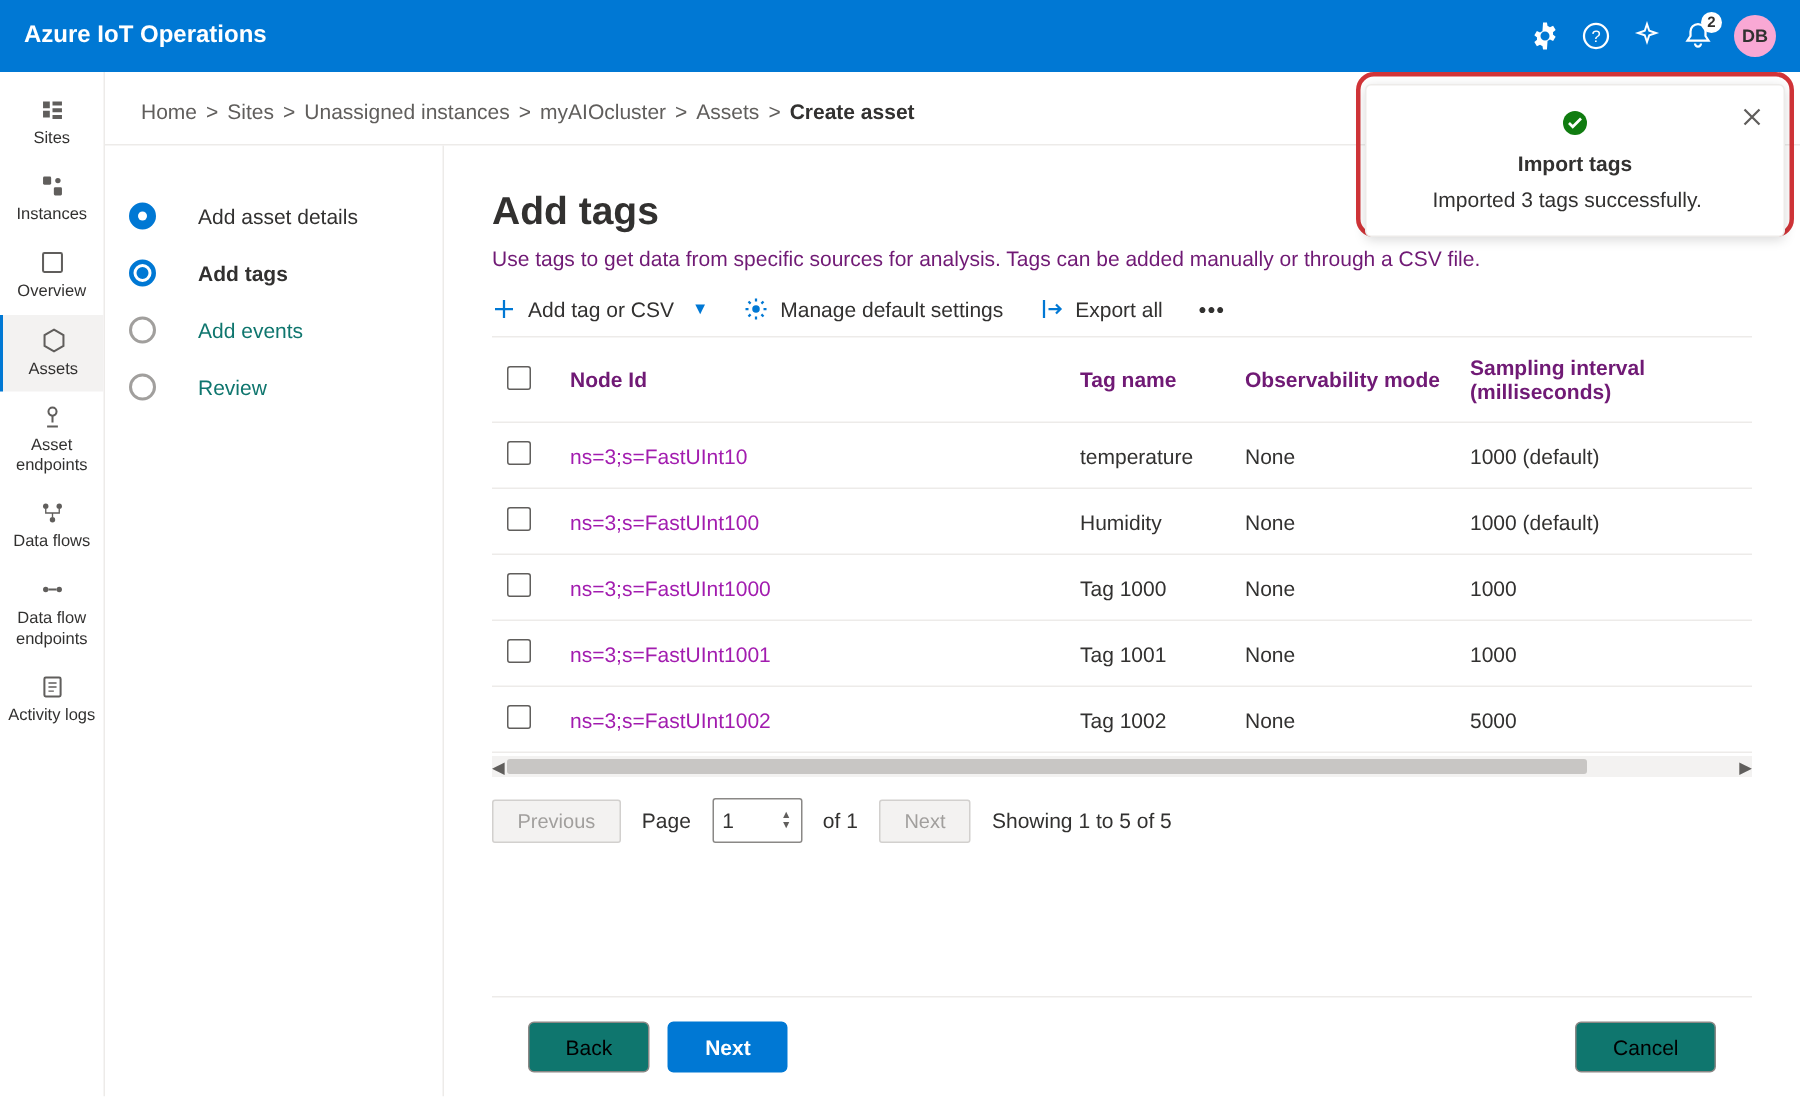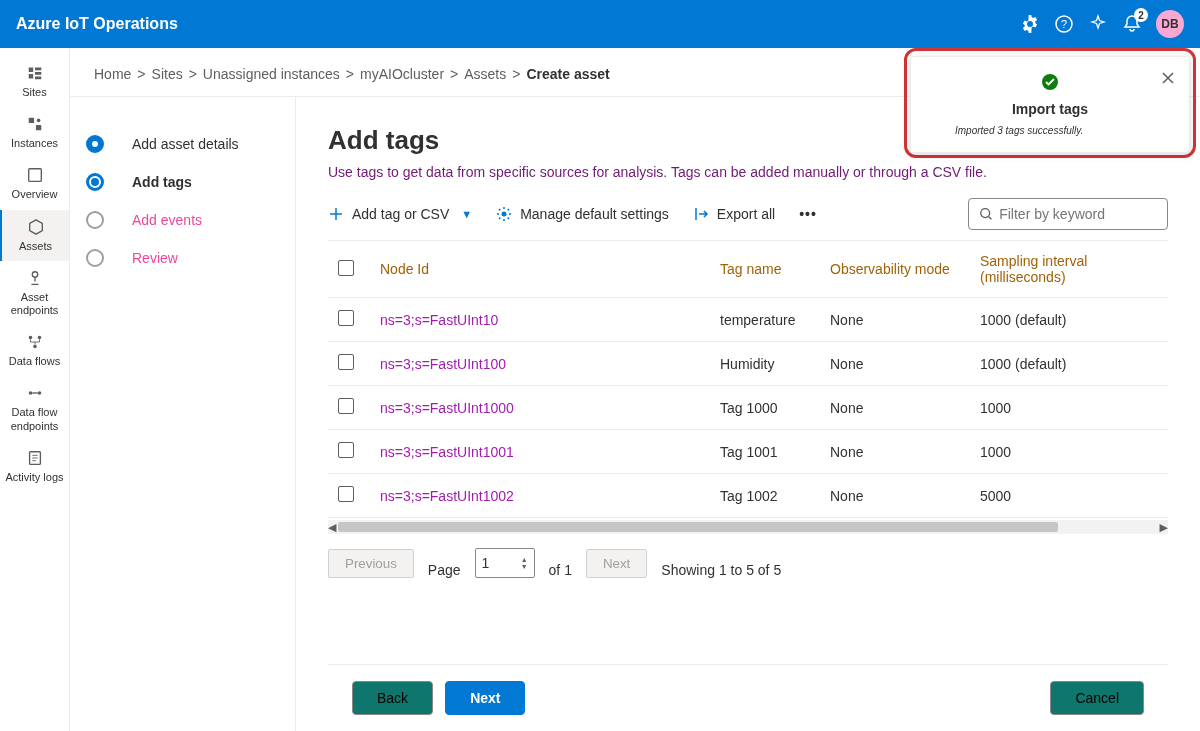--- a/index.html
+++ b/index.html
@@ -32,69 +32,69 @@
 .main-row { display: flex; flex: 1; }
 .steps-col { width: 225px; padding: 28px 16px; }
 .step { display: flex; align-items: center; gap: 28px; padding: 10px 0; cursor: pointer; }
 .step-circle { width: 18px; height: 18px; border-radius: 50%; border: 2px solid #0078d4; display: flex; align-items: center; justify-content: center; }
 .step-circle.done { background: #0078d4; }
 .step-circle.done::after { content: ""; width: 6px; height: 6px; background: #fff; border-radius: 50%; }
 .step-circle.active { background: #0078d4; }
 .step-circle.active::after { content: ""; width: 8px; height: 8px; background: #0078d4; border: 2px solid #fff; border-radius: 50%; }
 .step-circle.pending { border-color: #a19f9d; }
 .step.current .step-label { font-weight: 600; }
-.step.pending .step-label { color: #ec4899; }
+.step.pending .step-label { color: #0f766e; }
 
 .main-col { flex: 1; border-left: 1px solid #edebe9; padding: 28px 32px 0; display: flex; flex-direction: column; overflow: hidden; }
 .page-title { font-size: 26px; font-weight: 600; margin-bottom: 8px; }
 .page-desc { font-size: 14px; color: #701a75; margin-bottom: 18px; }
 
 .toolbar { display: flex; align-items: center; gap: 24px; margin-bottom: 10px; }
 .tb-btn { display: flex; align-items: center; gap: 8px; color: #323130; cursor: pointer; font-size: 14px; }
 .tb-btn svg { width: 16px; height: 16px; fill: #0078d4; }
 .tb-spacer { flex: 1; }
 .filter-box { border: 1px solid #8a8886; border-radius: 4px; display: flex; align-items: center; padding: 0 10px; height: 32px; width: 200px; }
 .filter-box input { border: none; outline: none; width: 100%; font-size: 14px; }
 .filter-box svg { width: 16px; height: 16px; fill: #605e5c; margin-right: 6px; }
 .chevron-down { font-size: 11px; color: #0078d4; margin-left: 4px; }
 .more-dots { cursor: pointer; color: #323130; font-weight: bold; letter-spacing: 1px; }
 
 
 .table-wrap { border-top: 1px solid #edebe9; }
 table { width: 100%; border-collapse: collapse; }
 th, td { text-align: left; padding: 12px 10px; font-size: 14px; border-bottom: 1px solid #edebe9; }
-th { font-weight: 400; color: #a16207; }
+th { font-weight: 700; color: #701a75; }
 .chk { width: 16px; height: 16px; border: 1px solid #605e5c; border-radius: 2px; display: inline-block; cursor: pointer; }
 .link { color: #a21caf; cursor: pointer; }
 .col-chk { width: 42px; }
 
 .scroll-track { height: 14px; background: #f3f2f1; position: relative; margin-top: 2px; }
 .scroll-thumb { position: absolute; left: 10px; right: 110px; top: 2px; height: 10px; background: #c8c6c4; border-radius: 2px; }
 .scroll-arrow { position: absolute; top: 1px; font-size: 11px; color: #605e5c; }
 .scroll-arrow.left { left: 0; }
 .scroll-arrow.right { right: 0; }
 
-.pager { display: flex; align-items: flex-end; gap: 14px; margin-top: 14px; font-size: 14px; }
+.pager { display: flex; align-items: center; gap: 14px; margin-top: 14px; font-size: 14px; }
 .pg-btn { border: 1px solid #d2d0ce; background: #f3f2f1; color: #a19f9d; padding: 6px 16px; border-radius: 2px; cursor: pointer; }
 .pg-input { width: 60px; height: 30px; border: 1px solid #8a8886; border-radius: 2px; padding: 0 6px; display: flex; align-items: center; justify-content: space-between; }
 .pg-spin { display: flex; flex-direction: column; font-size: 7px; line-height: 7px; color: #605e5c; }
 
 
 .footer { border-top: 1px solid #edebe9; padding: 16px 24px; display: flex; align-items: center; gap: 12px; margin-top: auto; }
 .btn { padding: 8px 24px; border: 1px solid #8a8886; background: #0f766e; border-radius: 4px; cursor: pointer; font-size: 14px; }
 .btn.primary { background: #0078d4; border-color: #0078d4; color: #fff; font-weight: 600; }
 .footer-spacer { flex: 1; }
 
 
 .toast { position: absolute; top: 56px; right: 10px; width: 280px; background: #fff; border: 1px solid #edebe9; box-shadow: 0 2px 8px rgba(0,0,0,0.15); padding: 16px; border-radius: 4px; }
 .toast-hl { position: absolute; top: 48px; right: 4px; width: 292px; height: 110px; border: 3px solid #d13438; border-radius: 12px; pointer-events: none; }
 .toast-head { display: flex; align-items: center; gap: 10px; margin-bottom: 8px; font-weight: 600; flex-direction: column; }
 .toast-head svg { width: 18px; height: 18px; }
 .toast-close { position: absolute; top: 14px; right: 14px; cursor: pointer; width: 14px; height: 14px; }
-.toast-body { padding-left: 28px; font-size: 10px; font-style: italic; }
+.toast-body { padding-left: 28px; font-size: 14px; }
 </style>
 </head>
 <body>
 
 <div class="header">
   <div class="header-title">Azure IoT Operations</div>
   <div class="header-actions">
     <div class="header-icon">
         <svg viewBox="0 0 20 20">
           <path d="M11.3 1l.4 2.3c.6.2 1.1.5 1.6.8l2.1-1 1.7 2.9-1.8 1.5c.1.5.1 1 0 1.5l1.8 1.5-1.7 2.9-2.1-1c-.5.3-1 .6-1.6.8L11.3 19H8.7l-.4-2.3c-.6-.2-1.1-.5-1.6-.8l-2.1 1L2.9 14l1.8-1.5c-.1-.5-.1-1 0-1.5L2.9 9.5l1.7-2.9 2.1 1c.5-.3 1-.6 1.6-.8L8.7 1h2.6zM10 7a3 3 0 100 6 3 3 0 000-6z"></path>
@@ -241,27 +241,20 @@
             <span>Manage default settings</span>
           </div>
           <div class="tb-btn">
             <svg viewBox="0 0 16 16">
                 <path d="M3 2v12M6 8h8m-3-3l3 3-3 3" stroke="#0078d4" stroke-width="1.5" fill="none"></path>
               </svg>
             <span>Export all</span>
           </div>
           <span class="more-dots">•••</span>
           <div class="tb-spacer"></div>
-          <div class="filter-box">
-            <svg viewBox="0 0 16 16">
-                <circle cx="7" cy="7" r="5" fill="none" stroke="#605e5c" stroke-width="1.5"></circle>
-                <path d="M11 11l3 3" stroke="#605e5c" stroke-width="1.5"></path>
-              </svg>
-            <input placeholder="Filter by keyword" style="">
-          </div>
         </div>
 
         <div class="table-wrap">
           <table>
             <thead>
               <tr>
                 <th class="col-chk"><span class="chk"></span></th>
                 <th style="width:340px">Node Id</th>
                 <th style="width:110px">Tag name</th>
                 <th style="width:150px">Observability mode</th>

